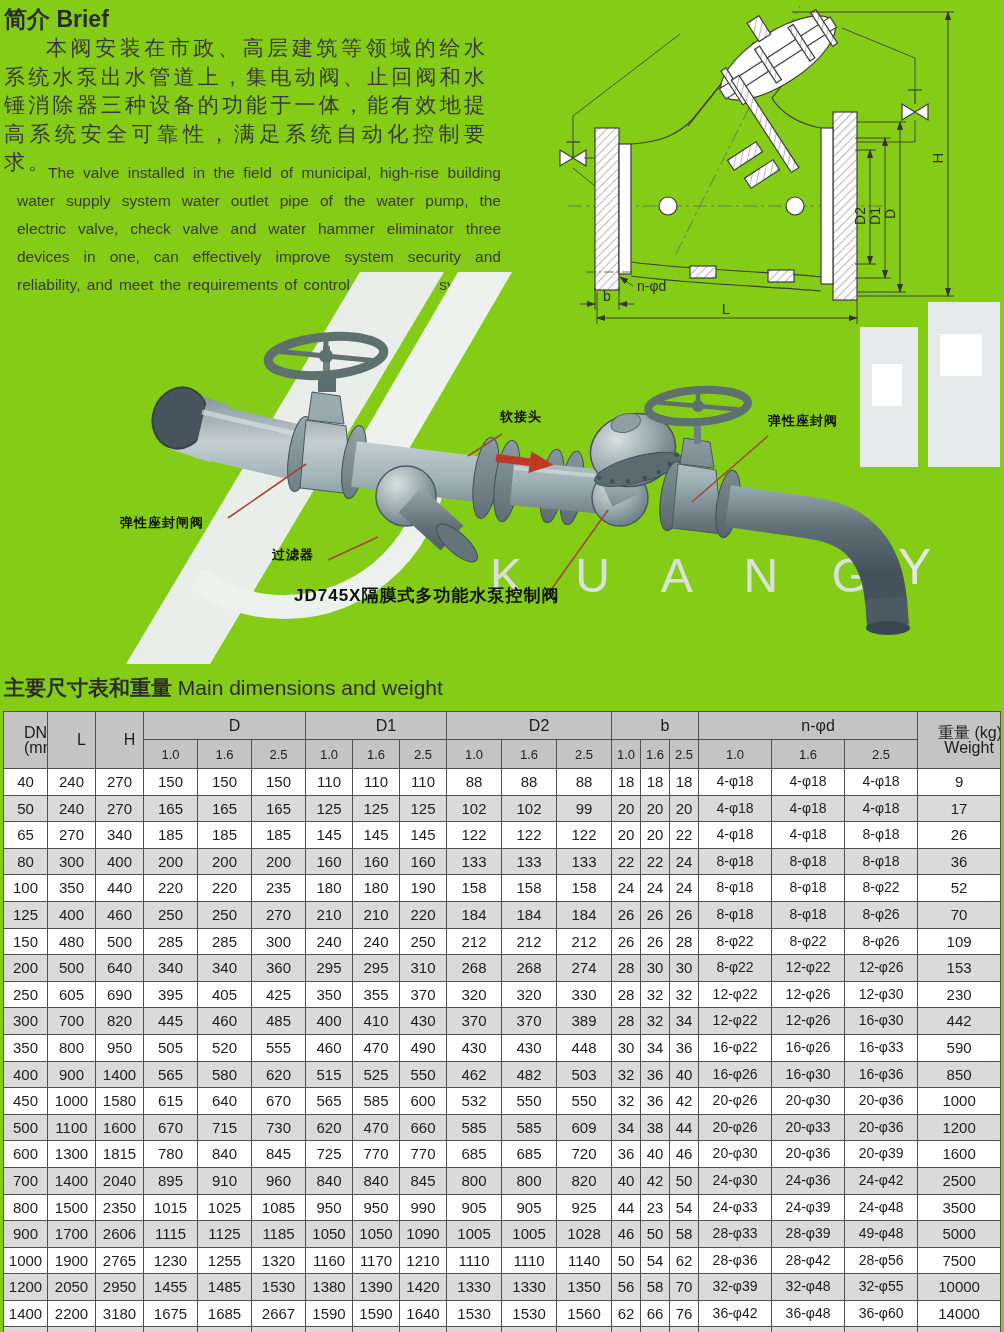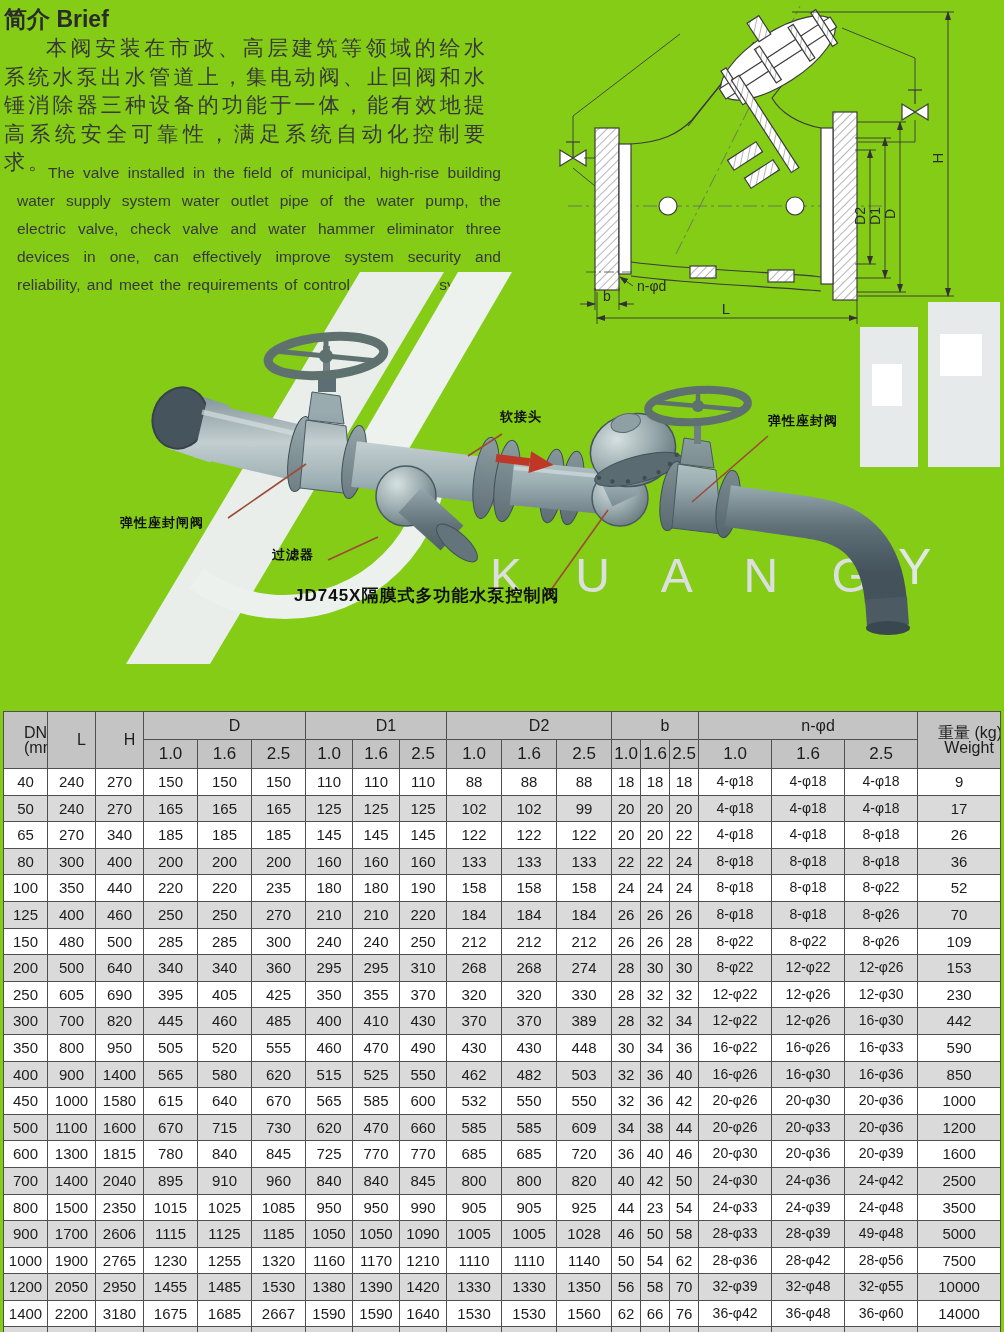--- a/index.html
+++ b/index.html
@@ -19,21 +19,21 @@
   .lbl-flex{left:500px;top:408px;}
   .lbl-gate-right{left:768px;top:412px;}
   .table-title{position:absolute;left:4px;top:674px;margin:0;font-size:21px;font-weight:bold;color:#2b2b2b;white-space:nowrap;}
   .table-title .en{font-weight:normal;}
   table.dims{position:absolute;left:3px;top:711px;width:997px;border-collapse:collapse;table-layout:fixed;
              font-family:"Liberation Sans","DejaVu Sans",sans-serif;}
   table.dims th,table.dims td{border:1px solid var(--bcol,#4f4f4f);text-align:center;vertical-align:middle;
              padding:0;overflow:hidden;white-space:nowrap;color:var(--tcol,#1c1c1c);}
   table.dims th{background:var(--head-bg,#c4c4c4);font-weight:normal;font-size:16px;}
   table.dims thead tr:first-child th{height:27px;padding-left:20px;}
-  table.dims thead tr:last-child th{height:28px;font-size:17px;}
+  table.dims thead tr:last-child th{height:28px;font-size:13px;}
   th.two-line{font-size:14px;line-height:15px;}
   table.dims tbody td{height:25.6px;font-size:15px;line-height:25.6px;}
   table.dims tbody td.nd{font-size:14px;}
   table.dims tbody tr:nth-child(even){background:var(--alt-bg,#dadada);}
   table.dims tbody tr:nth-child(odd){background:#ffffff;}
   svg text{font-family:"Liberation Sans","DejaVu Sans",sans-serif;}
 </style>
 </head>
 <body>
 
@@ -269,20 +269,21 @@
       </g>
     </svg>
   </div>
 
   <div class="photo-label lbl-gate-left">弹性座封闸阀</div>
   <div class="photo-label lbl-strainer">过滤器</div>
   <div class="photo-label lbl-control">JD745X隔膜式多功能水泵控制阀</div>
   <div class="photo-label lbl-flex">软接头</div>
   <div class="photo-label lbl-gate-right">弹性座封阀</div>
 
+  <h2 class="table-title"><span>主要尺寸表和重量</span> <span class="en">Main dimensions and weight</span></h2>
 
   <table class="dims" id="dim-table">
       <colgroup>
         <col style="width: 44px;">
         <col style="width: 48px;">
         <col style="width: 48px;">
         <col style="width: 54px;">
         <col style="width: 54px;">
         <col style="width: 54px;">
         <col style="width: 47px;">

